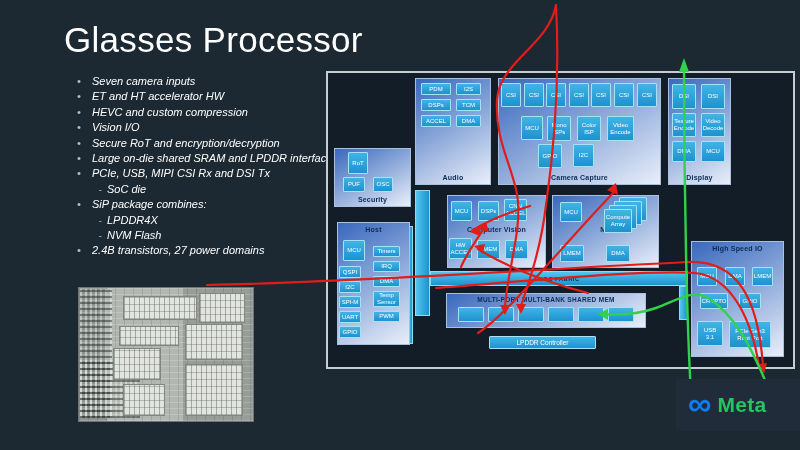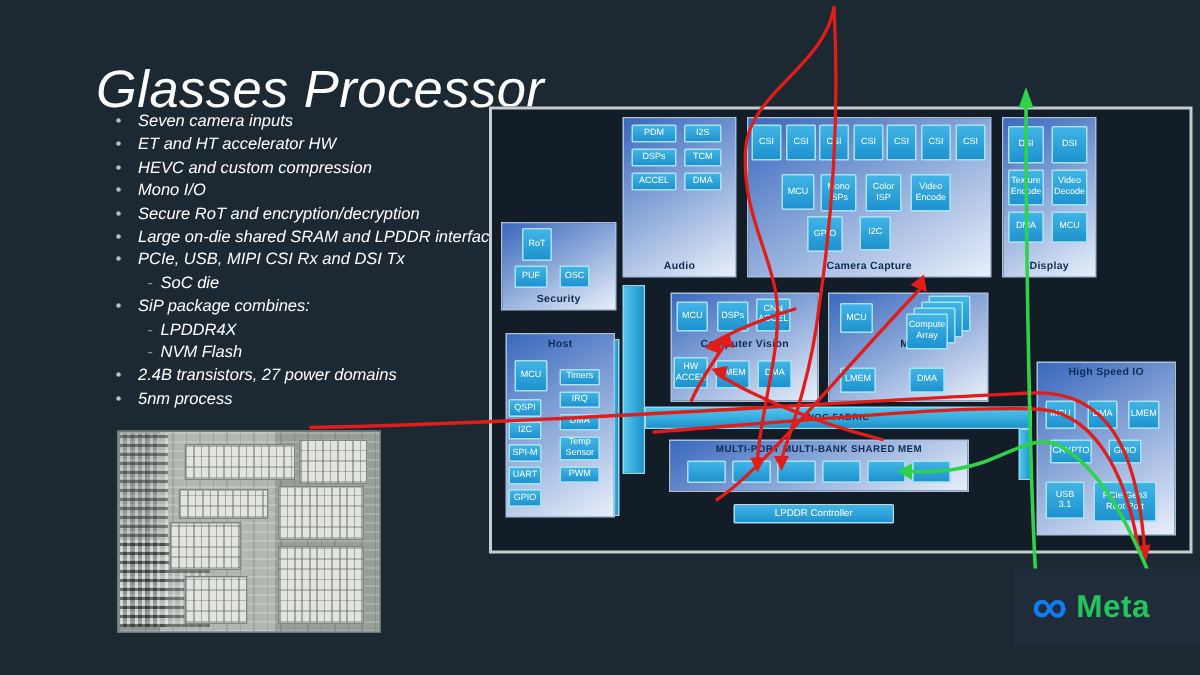--- a/index.html
+++ b/index.html
@@ -3,21 +3,21 @@
 <meta charset="utf-8">
 <style>
   html,body{margin:0;padding:0;background:#10181e;}
   .slide{
     position:relative;width:800px;height:450px;overflow:hidden;
     background:var(--background,#1d2932);
     font-family:"Liberation Sans","DejaVu Sans",sans-serif;
     -webkit-font-smoothing:antialiased;
   }
   
-  .title{position:absolute;left:64px;top:40px;font-size:35px;font-weight:500;color:#fff;letter-spacing:.3px;font-style:italic;}
+  .title{position:absolute;left:64px;top:20px;font-size:35px;font-weight:500;color:#fff;letter-spacing:.3px;}
   .bullets{position:absolute;left:66px;top:74px;width:270px;color:#fff;font-size:11px;}
   .b{display:flex;line-height:15.4px;font-style:italic;}
   .mk{flex:0 0 26px;text-align:center;color:#b9c1c7;}
   .lv1 .mk::before{content:"\2022";}
   .lv2{padding-left:27px;}
   .lv2 .mk{flex:0 0 14px;color:#8b949b;}
   .lv2 .mk::before{content:"-";}
   .bt{white-space:nowrap;}
   
   .die{position:absolute;left:78px;top:287px;width:174px;height:133px;
@@ -77,21 +77,21 @@
     <div class="b lv1">
         <span class="mk"></span>
         <span class="bt">ET and HT  accelerator HW</span>
       </div>
     <div class="b lv1">
         <span class="mk"></span>
         <span class="bt">HEVC and custom compression</span>
       </div>
     <div class="b lv1">
         <span class="mk"></span>
-        <span class="bt">Mono I/O</span>
+        <span class="bt">Vision I/O</span>
       </div>
     <div class="b lv1">
         <span class="mk"></span>
         <span class="bt">Secure RoT and encryption/decryption</span>
       </div>
     <div class="b lv1">
         <span class="mk"></span>
         <span class="bt">Large on-die shared SRAM and LPDDR interface</span>
       </div>
     <div class="b lv1">
@@ -110,24 +110,20 @@
         <span class="mk"></span>
         <span class="bt">LPDDR4X</span>
       </div>
     <div class="b lv2">
         <span class="mk"></span>
         <span class="bt">NVM Flash</span>
       </div>
     <div class="b lv1">
         <span class="mk"></span>
         <span class="bt">2.4B transistors, 27 power domains</span>
-      </div>
-    <div class="b lv1">
-        <span class="mk"></span>
-        <span class="bt">5nm process</span>
       </div>
   </div>
 
   <div class="die">
     <div class="mosaic" style="left:1px;top:1px;width:32px;height:129px;"></div>
     <div class="mosaic" style="left:1px;top:72px;width:60px;height:58px;"></div>
     <div class="sram" style="left:44px;top:8px;width:72px;height:22px;"></div>
     <div class="sram" style="left:120px;top:5px;width:44px;height:28px;"></div>
     <div class="sram" style="left:40px;top:38px;width:58px;height:18px;"></div>
     <div class="sram" style="left:106px;top:36px;width:56px;height:34px;"></div>

